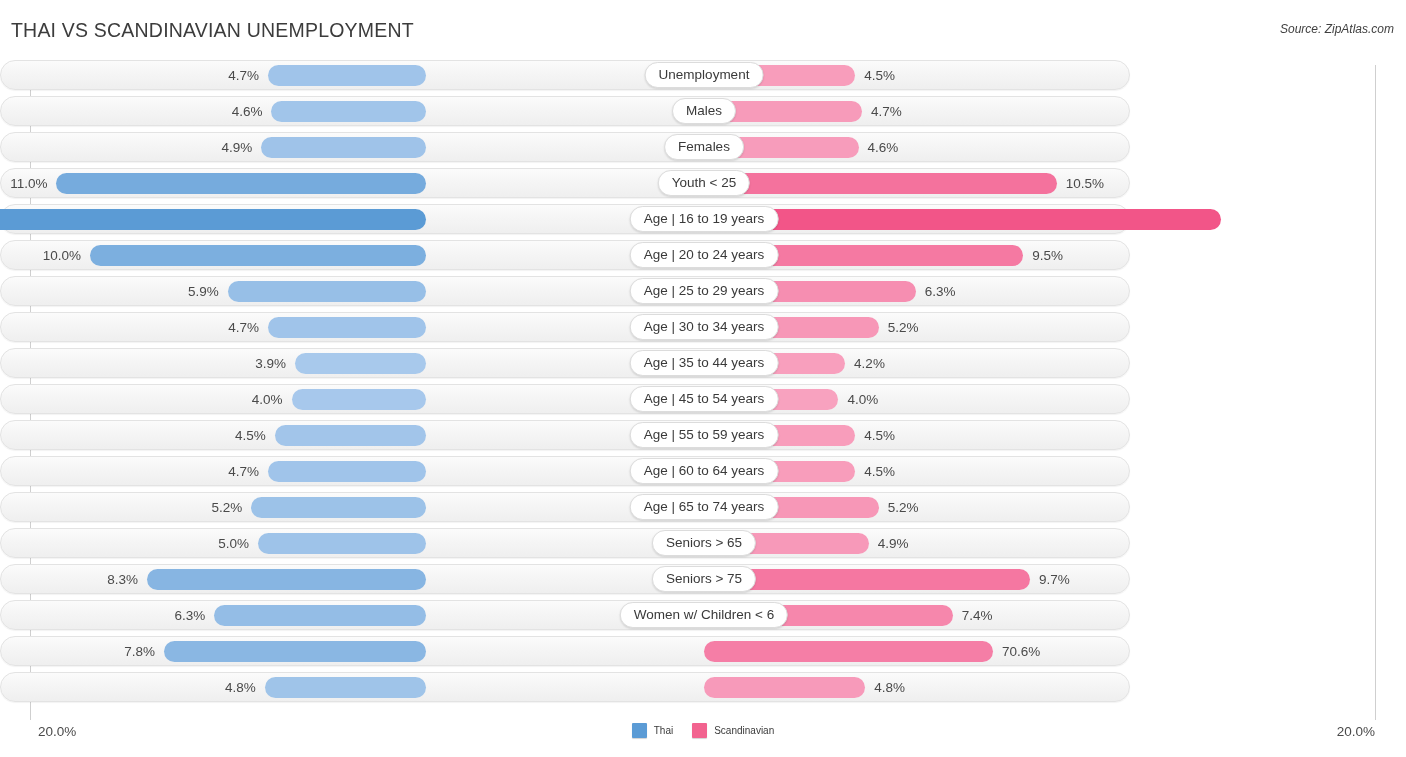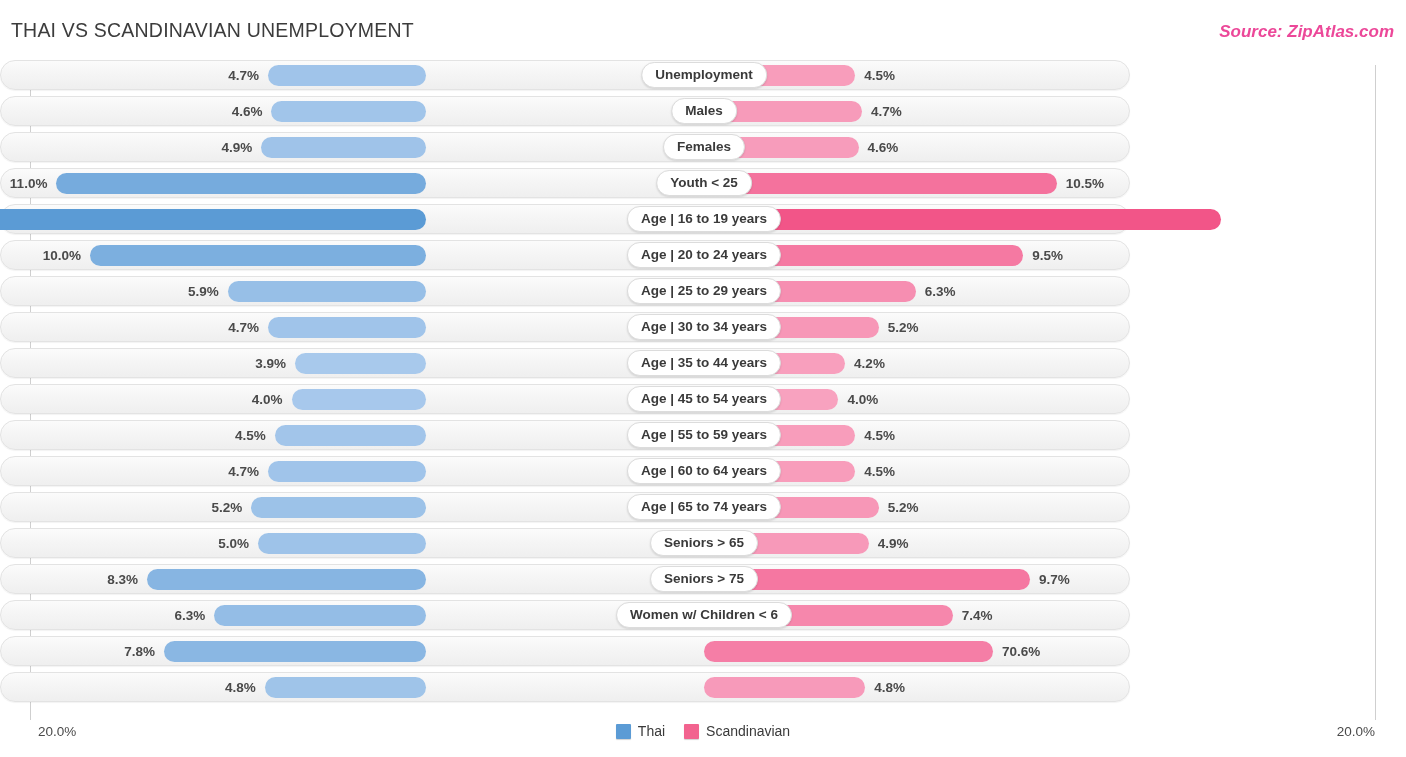--- a/index.html
+++ b/index.html
@@ -16,36 +16,36 @@
 
   
   .header { position: absolute; left: 0; top: 0; width: 1406px; height: 60px; text-align: right; }
   .title {
     position: absolute; left: 11px; top: 19px;
     font-size: 19.5px; letter-spacing: .2px;
     color: #3c3c3c; white-space: nowrap;
   }
   .source {
     position: absolute; right: 12px; top: 22px;
-    font-size: 17px; font-style: italic; font-weight: bold;
-    color: #ec4899; white-space: nowrap;
+    font-size: 12px; font-style: italic; font-weight: normal;
+    color: #404040; white-space: nowrap;
   }
 
   
   .chart { position: absolute; left: 0; top: 60px; width: 1406px; height: 660px; }
 
   
   .axis-line {
     position: absolute; top: 5px; width: 1px; height: 655px;
     background: #cfcfcf;
   }
   .axis-line.left  { left: 30px; }
   .axis-line.right { left: 1375px; }
 
-  .rows { position: absolute; left: 0; top: 0; width: 1130px; font-weight: bold; }
+  .rows { position: absolute; left: 0; top: 0; width: 1130px; }
 
   .row {
     position: relative;
     height: 30px;
     margin: 0 0 6px 0;
     background: linear-gradient(180deg, #fbfbfb 0%, #f4f4f4 55%, #efefef 100%);
     border: 1px solid #e3e3e3;
     border-radius: 15px;
     box-shadow: 0 1px 1px rgba(0,0,0,.05);
   }
@@ -92,21 +92,21 @@
   .footer { position: absolute; left: 0; top: 714px; width: 1406px; height: 43px; }
   .axis-min-left  { position: absolute; left: 38px;  top: 10px; font-size: 13.5px; color: #4a4a4a; }
   .axis-min-right { position: absolute; right: 31px; top: 10px; font-size: 13.5px; color: #4a4a4a; }
 
   .legend {
     position: absolute; left: 0; right: 0; top: 9px;
     display: flex; justify-content: center; align-items: center; gap: 19px;
   }
   .legend-item { display: flex; align-items: center; gap: 7px; }
   .swatch { width: 15px; height: 15px; border-radius: 1px; box-shadow: 0 1px 1px rgba(0,0,0,.18); }
-  .legend-label { font-size: 14px; color: #3a3a3a; white-space: nowrap; }
+  .legend-label { font-size: 10px; color: #3a3a3a; white-space: nowrap; }
 </style>
 </head>
 <body>
 
 <div class="page">
 
   <div class="header">
     <div class="title">THAI VS SCANDINAVIAN UNEMPLOYMENT</div>
     <div class="source">Source: ZipAtlas.com</div>
   </div>

